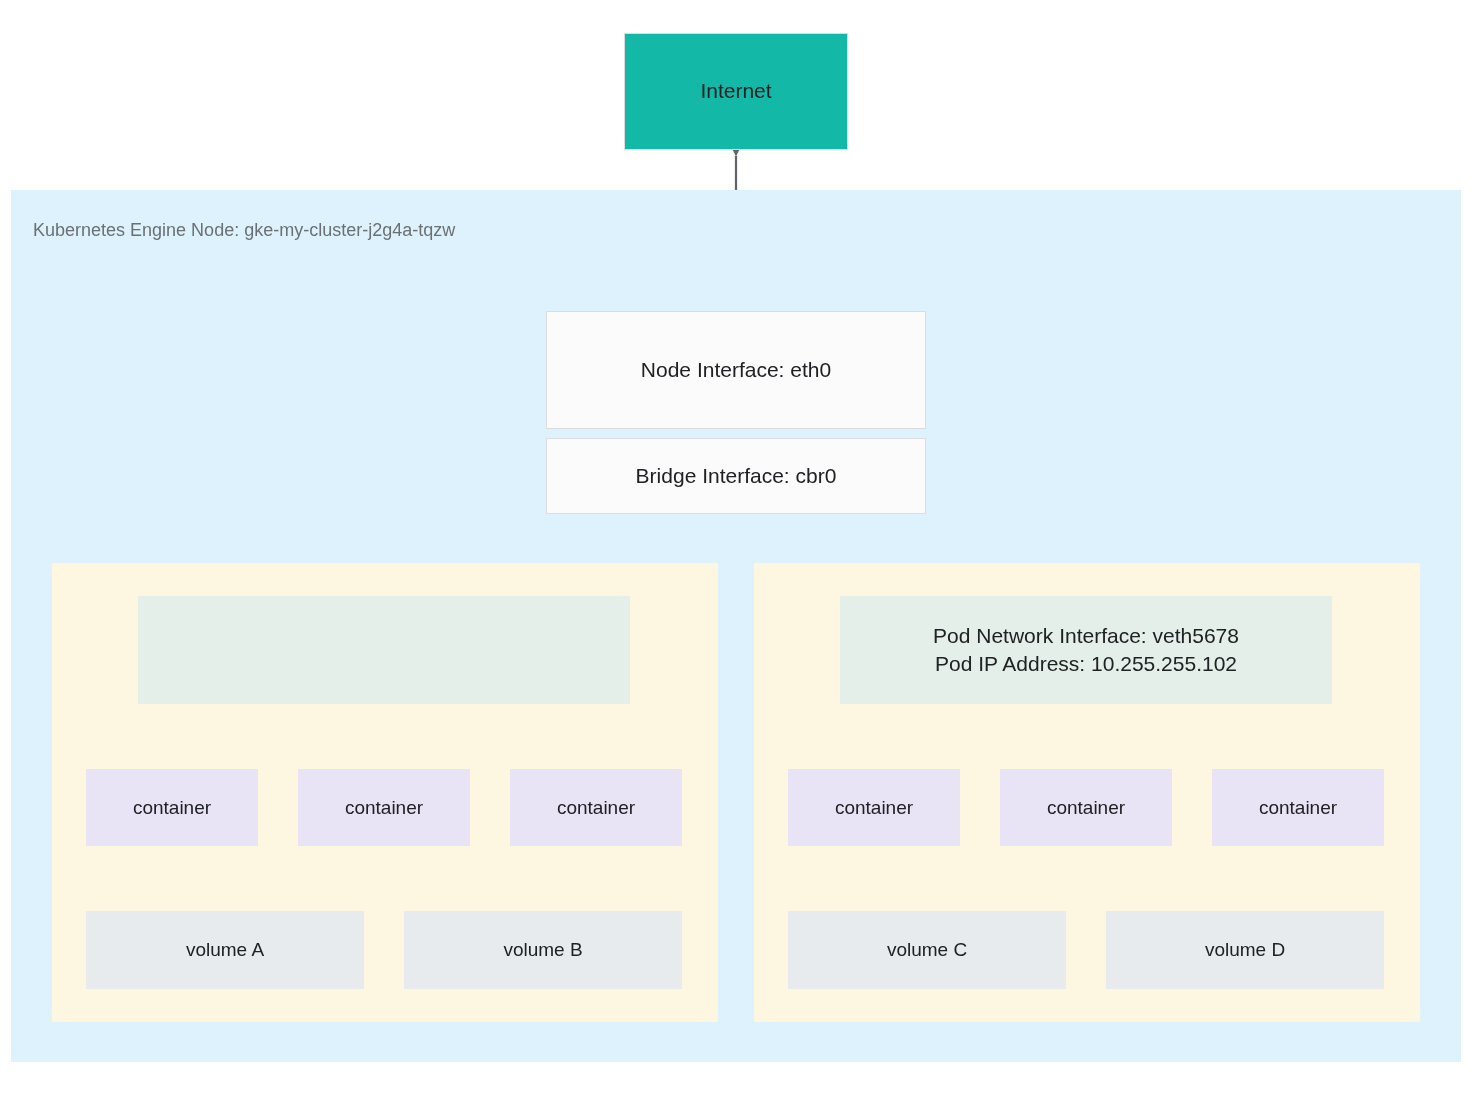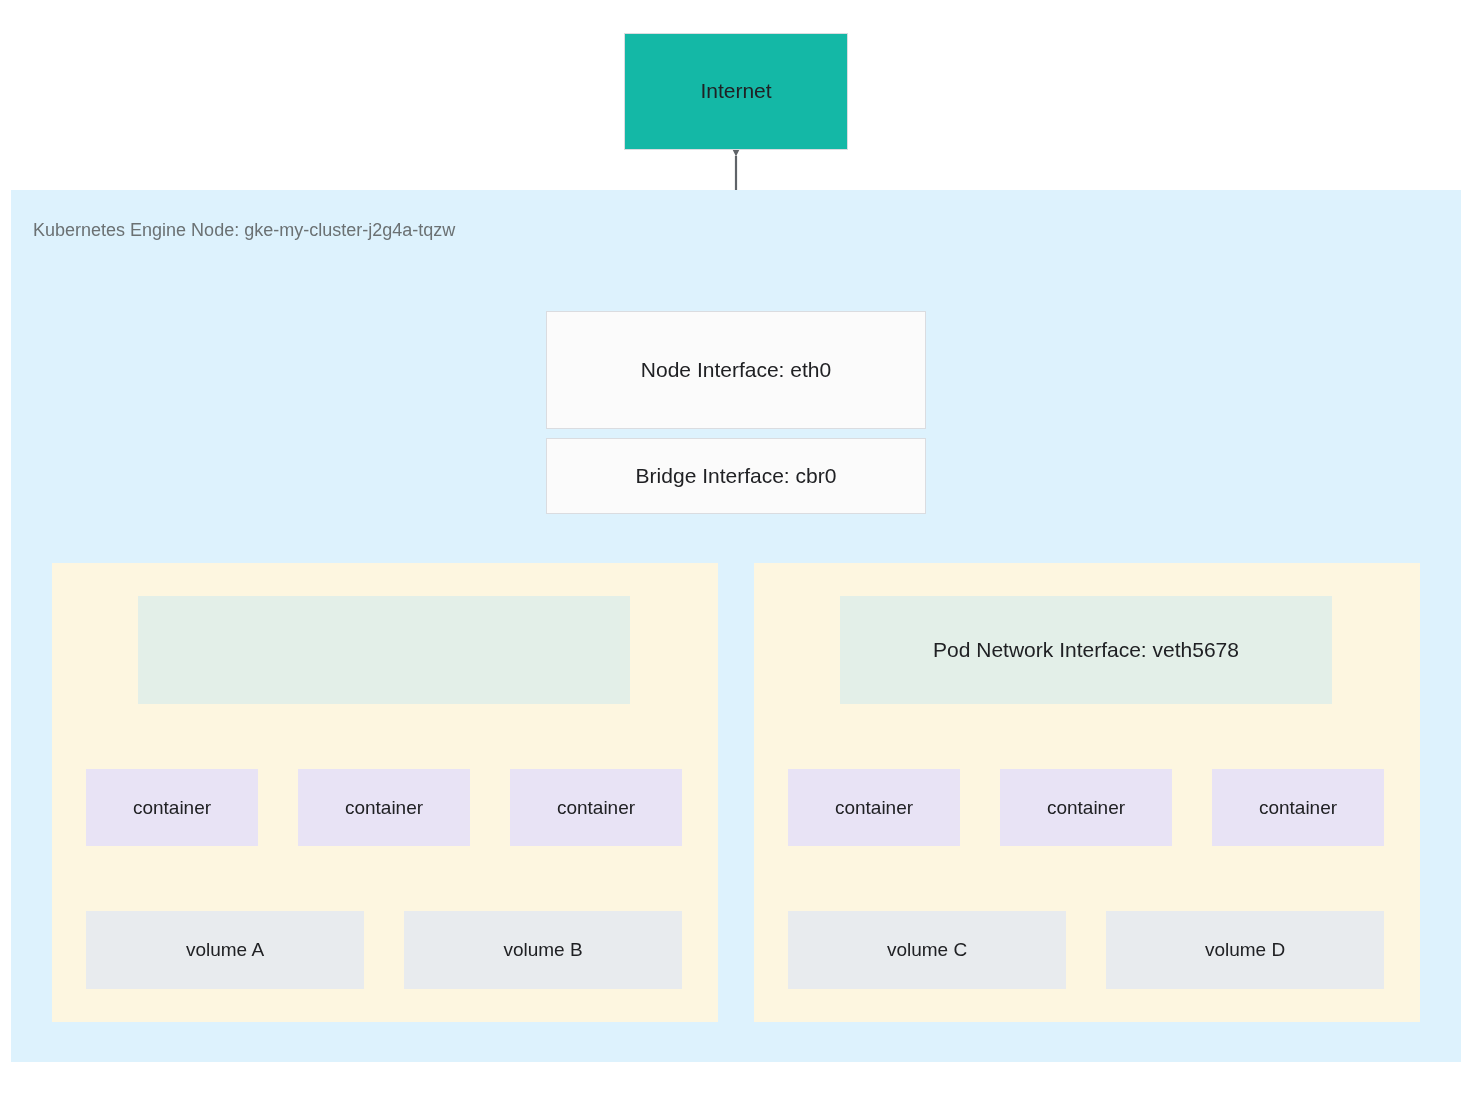--- a/index.html
+++ b/index.html
@@ -199,20 +199,21 @@
 </div>
 <div class="box volume-box" style="left:86px;">
   <span>volume A</span>
 </div>
 <div class="box volume-box" style="left:404px;">
   <span>volume B</span>
 </div>
 
 <div class="box pod-interface-box" id="pod-interface-box-2">
   <span>Pod Network Interface: veth5678</span>
+  <span>Pod IP Address: 10.255.255.102</span>
 </div>
 <div class="box container-box" style="left:788px;">
   <span>container</span>
 </div>
 <div class="box container-box" style="left:1000px;">
   <span>container</span>
 </div>
 <div class="box container-box" style="left:1212px;">
   <span>container</span>
 </div>

